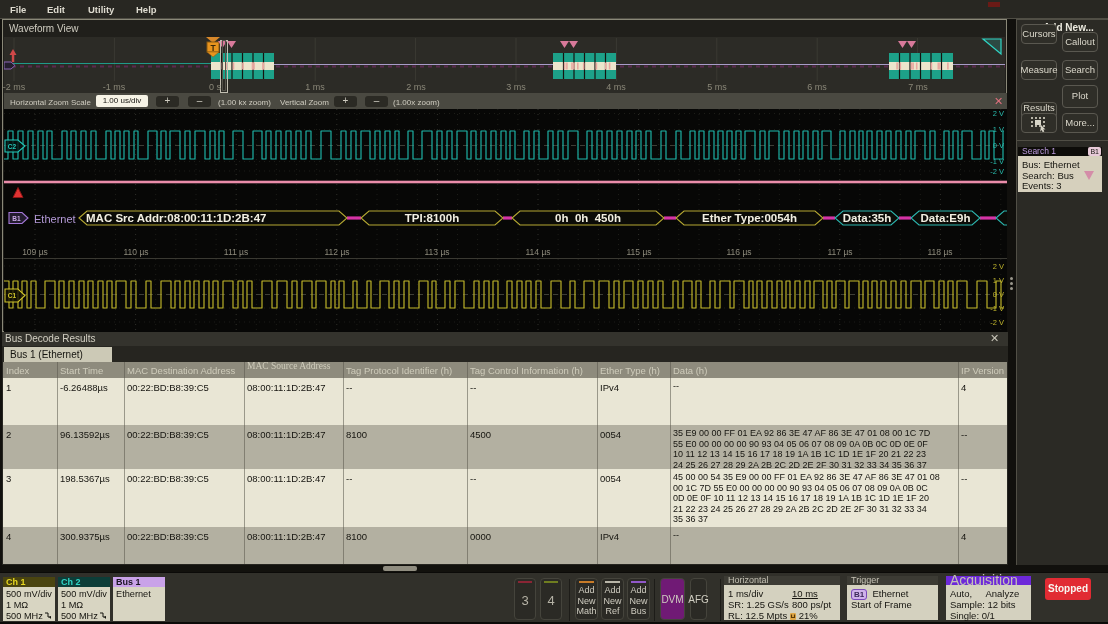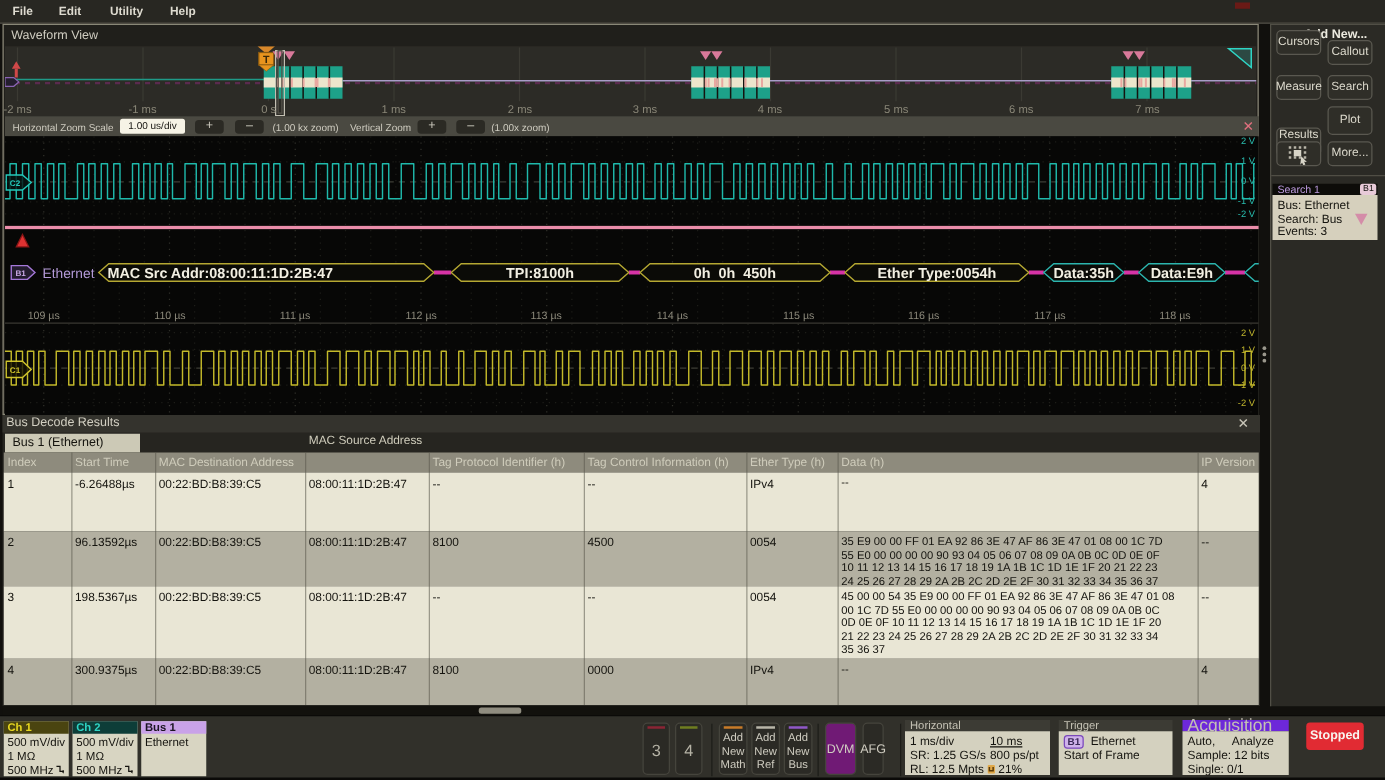--- a/index.html
+++ b/index.html
@@ -250,21 +250,21 @@
   <div style="position:absolute;left:0;top:0;width:1006px;height:14px;background:#34332d;">
     <div style="position:absolute;left:3px;top:1px;font-size:10px;color:#d2cfc2;">Bus Decode Results</div>
     <div style="position:absolute;left:988px;top:0px;font-size:11px;color:#c8c5b8;">✕</div>
   </div>
   <div style="position:absolute;left:2px;top:15px;width:108px;height:15px;background:#ccc9b6;color:#15140f;font-size:10px;line-height:15px;padding-left:6px;box-sizing:border-box;">Bus 1 (Ethernet)</div>
 </div>
 <div style="position:absolute;left:3px;top:362px;width:1004px;height:16px;background:#8e8b7d;"></div>
 <div class="t9 hcell" style="left:6px;top:365px;">Index</div>
 <div class="t9 hcell" style="left:60px;top:365px;">Start Time</div>
 <div class="t9 hcell" style="left:127px;top:365px;">MAC Destination Address</div>
-<div class="t9 hcell" style="left:247px;top:347px;">MAC Source Address</div>
+<div class="t9 hcell" style="left:247px;top:361px;font-family:Liberation Serif, serif;">MAC Source Address</div>
 <div class="t9 hcell" style="left:346px;top:365px;">Tag Protocol Identifier (h)</div>
 <div class="t9 hcell" style="left:470px;top:365px;">Tag Control Information (h)</div>
 <div class="t9 hcell" style="left:600px;top:365px;">Ether Type (h)</div>
 <div class="t9 hcell" style="left:673px;top:365px;">Data (h)</div>
 <div class="t9 hcell" style="left:961px;top:365px;">IP Version</div>
 <div style="position:absolute;left:3px;top:378px;width:1004px;height:47px;background:#e9e6d5;"></div>
 <div class="t95" style="left:6px;top:382px;">1</div>
 <div class="t95" style="left:60px;top:382px;">-6.26488µs</div>
 <div class="t95" style="left:127px;top:382px;">00:22:BD:B8:39:C5</div>
 <div class="t95" style="left:247px;top:382px;">08:00:11:1D:2B:47</div>

